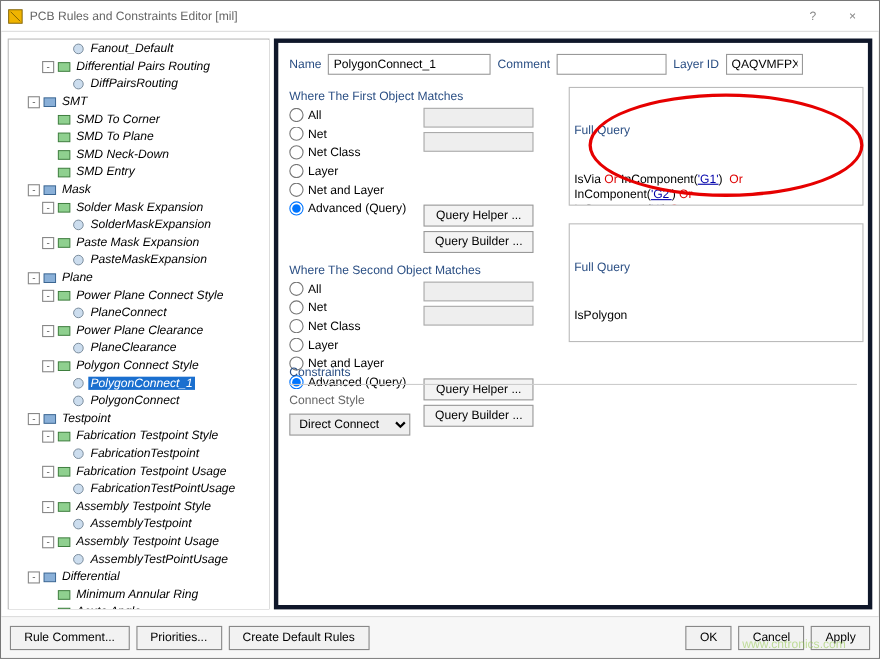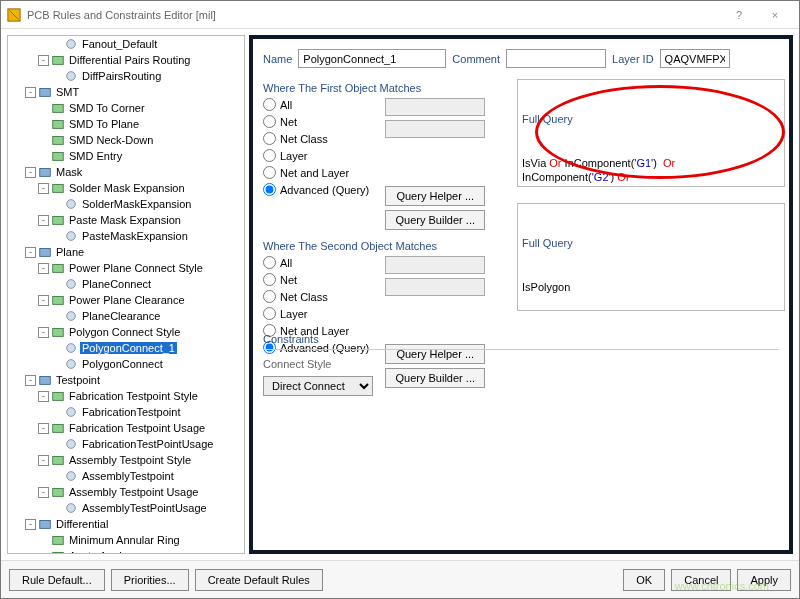--- a/index.html
+++ b/index.html
@@ -11,21 +11,21 @@
 .titlebar .winbtn { width: 36px; height: 24px; display: flex; align-items: center; justify-content: center; color: #888; }
 
 .client { position: absolute; top: 28px; left: 0; right: 0; bottom: 38px; display: flex; }
 .treepane { width: 238px; border: 1px solid #bbb; margin: 6px 2px 6px 6px; overflow: auto; overflow-x: hidden; background: #fff; font-size: 10.5px; }
 .treepane ul { list-style: none; }
 .tree > li { padding-left: 4px; }
 .node { display: flex; align-items: center; height: 16px; white-space: nowrap; }
 .tw { width: 11px; height: 11px; border: 1px solid #888; display: inline-flex; align-items: center; justify-content: center; margin-right: 2px; font-size: 9px; line-height: 8px; color: #555; cursor: pointer; }
 .sp { width: 13px; display: inline-block; }
 .ic { width: 14px; height: 14px; margin-right: 2px; flex-shrink:0; }
-.lbl { padding: 0 2px; }
+.lbl { padding: 0 2px; font-style: italic; }
 .sel .lbl { background: #1a6fcf; color: #fff; }
 
 .rightpane { flex: 1; border: 4px solid #0f172a; margin: 6px 6px 6px 2px; background: #fff; padding: 10px; overflow: hidden; position: relative; }
 .toprow { display: flex; align-items: center; gap: 6px; margin-bottom: 14px; }
 .toprow label { color: #2b4f84; }
 .toprow input { border: 1px solid #999; height: 19px; padding: 0 4px; }
 .toprow .name-in { width: 148px; }
 .toprow .comment-in { width: 100px; }
 .toprow .uid-in { width: 70px; }
 
@@ -36,21 +36,21 @@
 .opts input[type=radio] { margin: 0; }
 .qcol { display: flex; flex-direction: column; gap: 4px; margin-left: 6px; }
 .combo { width: 100px; height: 18px; border: 1px solid #aaa; background: #eee; }
 .qbtn { width: 100px; height: 20px; border: 1px solid #999; background: #f3f3f3; cursor: pointer; }
 .qcol .spacerblk { height:40px; }
 
 .querybox { position: absolute; border: 1px solid #bbb; padding: 4px; font-family: Consolas, monospace; font-size: 11px; line-height: 14px; white-space: pre; overflow: hidden; }
 .fq1 { top: 40px; left: 264px; width: 268px; height: 108px; }
 .fq2 { top: 164px; left: 264px; width: 268px; height: 108px; }
 .kw { color: #d00; }
-.str { color: #00a; }
+.str { color: #00a; text-decoration: underline; }
 
 .constraints { position:absolute; top: 290px; left:10px; right:10px; }
 .constraints hr{ border:none; border-top:1px solid #ccc; margin-bottom:8px;}
 .cs-lbl { color:#666; margin: 6px 0; }
 .cs-sel { width: 110px; height:20px; border:1px solid #999; background:#eee; padding:0 4px;}
 
 .ellipse { position:absolute; border:3px solid #e60000; border-radius:50%; width:250px; height:94px; top:46px; left:282px; pointer-events:none; }
 
 .footer { position: absolute; left:0; right:0; bottom:0; height:38px; display:flex; align-items:center; padding:0 8px; gap:6px; background:#f7f7f7; border-top:1px solid #ddd;}
 .footer .btn { height:22px; padding: 0 12px; border:1px solid #888; background:#f2f2f2; cursor:pointer; }
@@ -546,21 +546,21 @@
       <hr>
       <div class="cs-lbl">Connect Style</div>
       <select class="cs-sel">
         <option>Direct Connect</option>
       </select>
     </div>
   </div>
 </div>
 
 <div class="footer">
-  <button class="btn">Rule Default...</button>
+  <button class="btn">Rule Comment...</button>
   <button class="btn">Priorities...</button>
   <button class="btn">Create Default Rules</button>
   <div class="sp1"></div>
   <button class="btn">OK</button>
   <button class="btn">Cancel</button>
   <button class="btn">Apply</button>
 </div>
 <div class="watermark">www.cntronics.com</div>
 
 </body></html>

